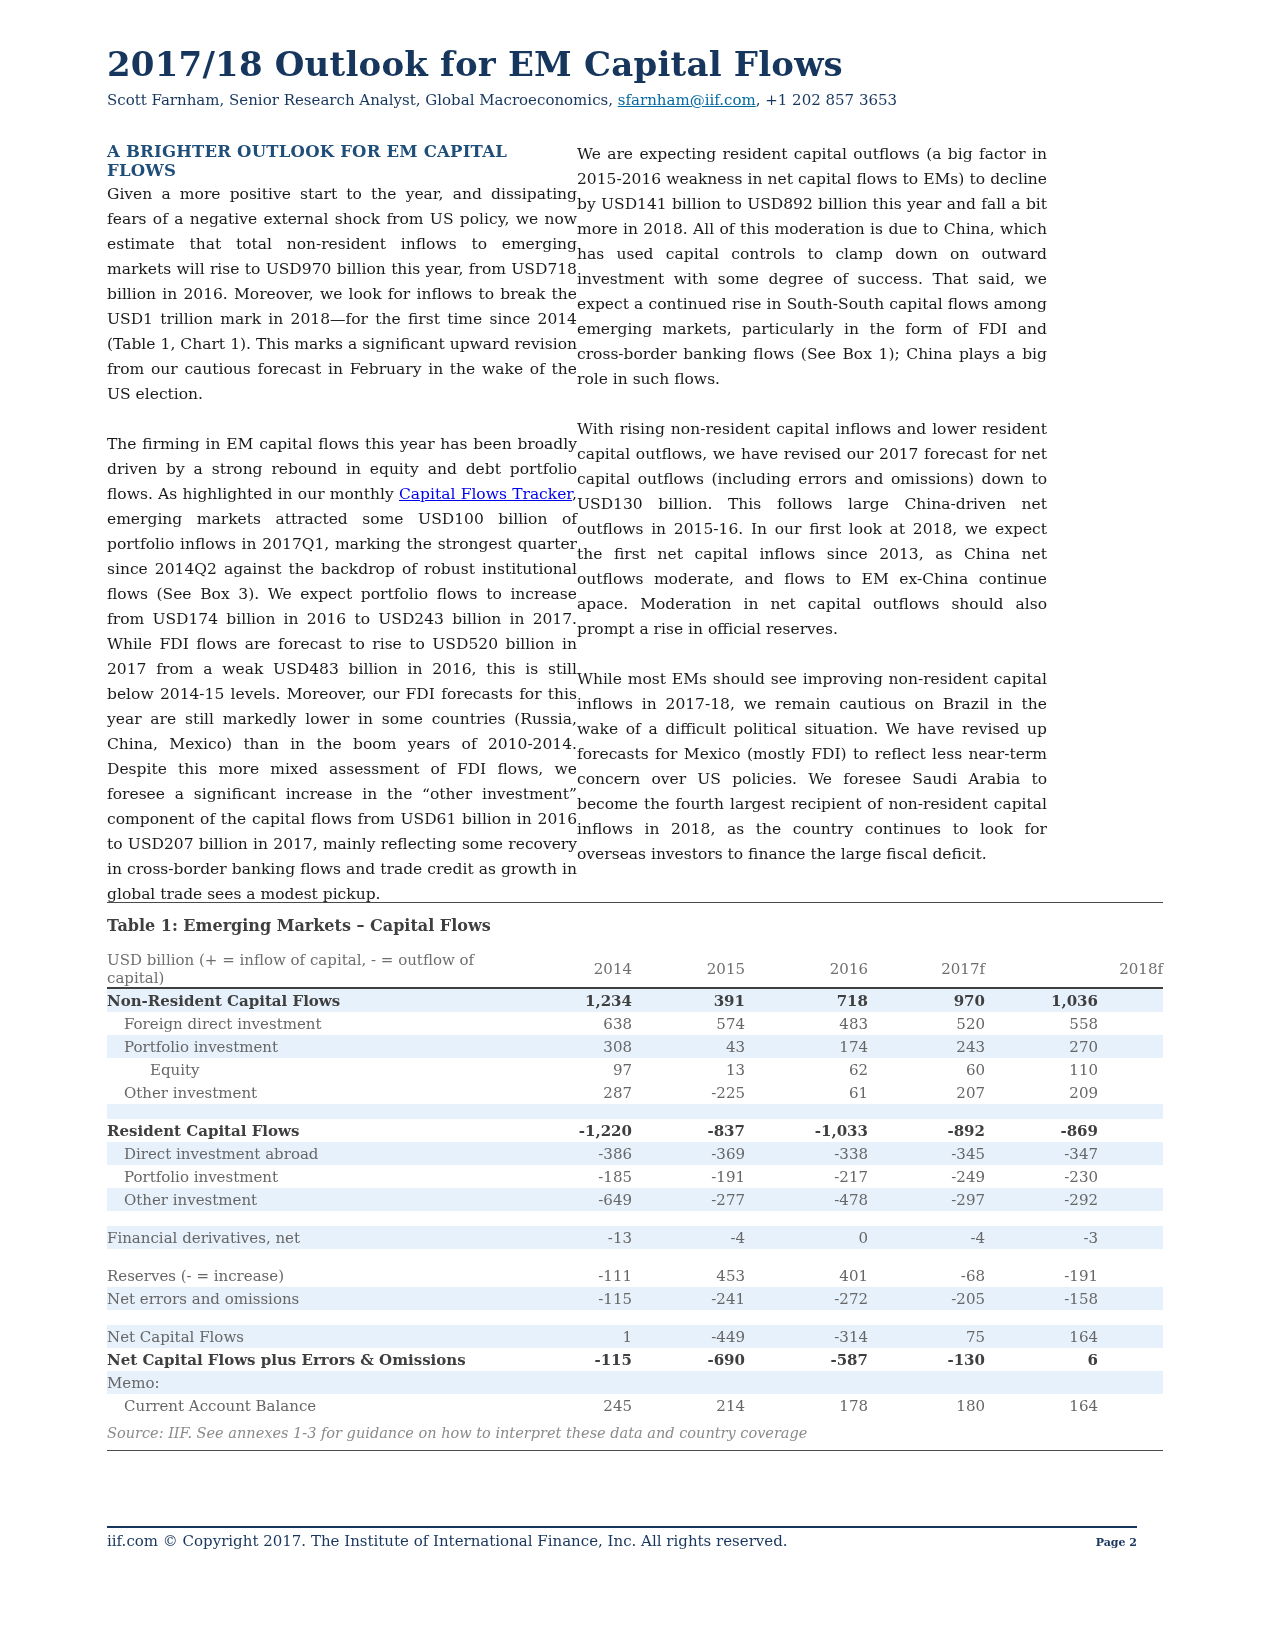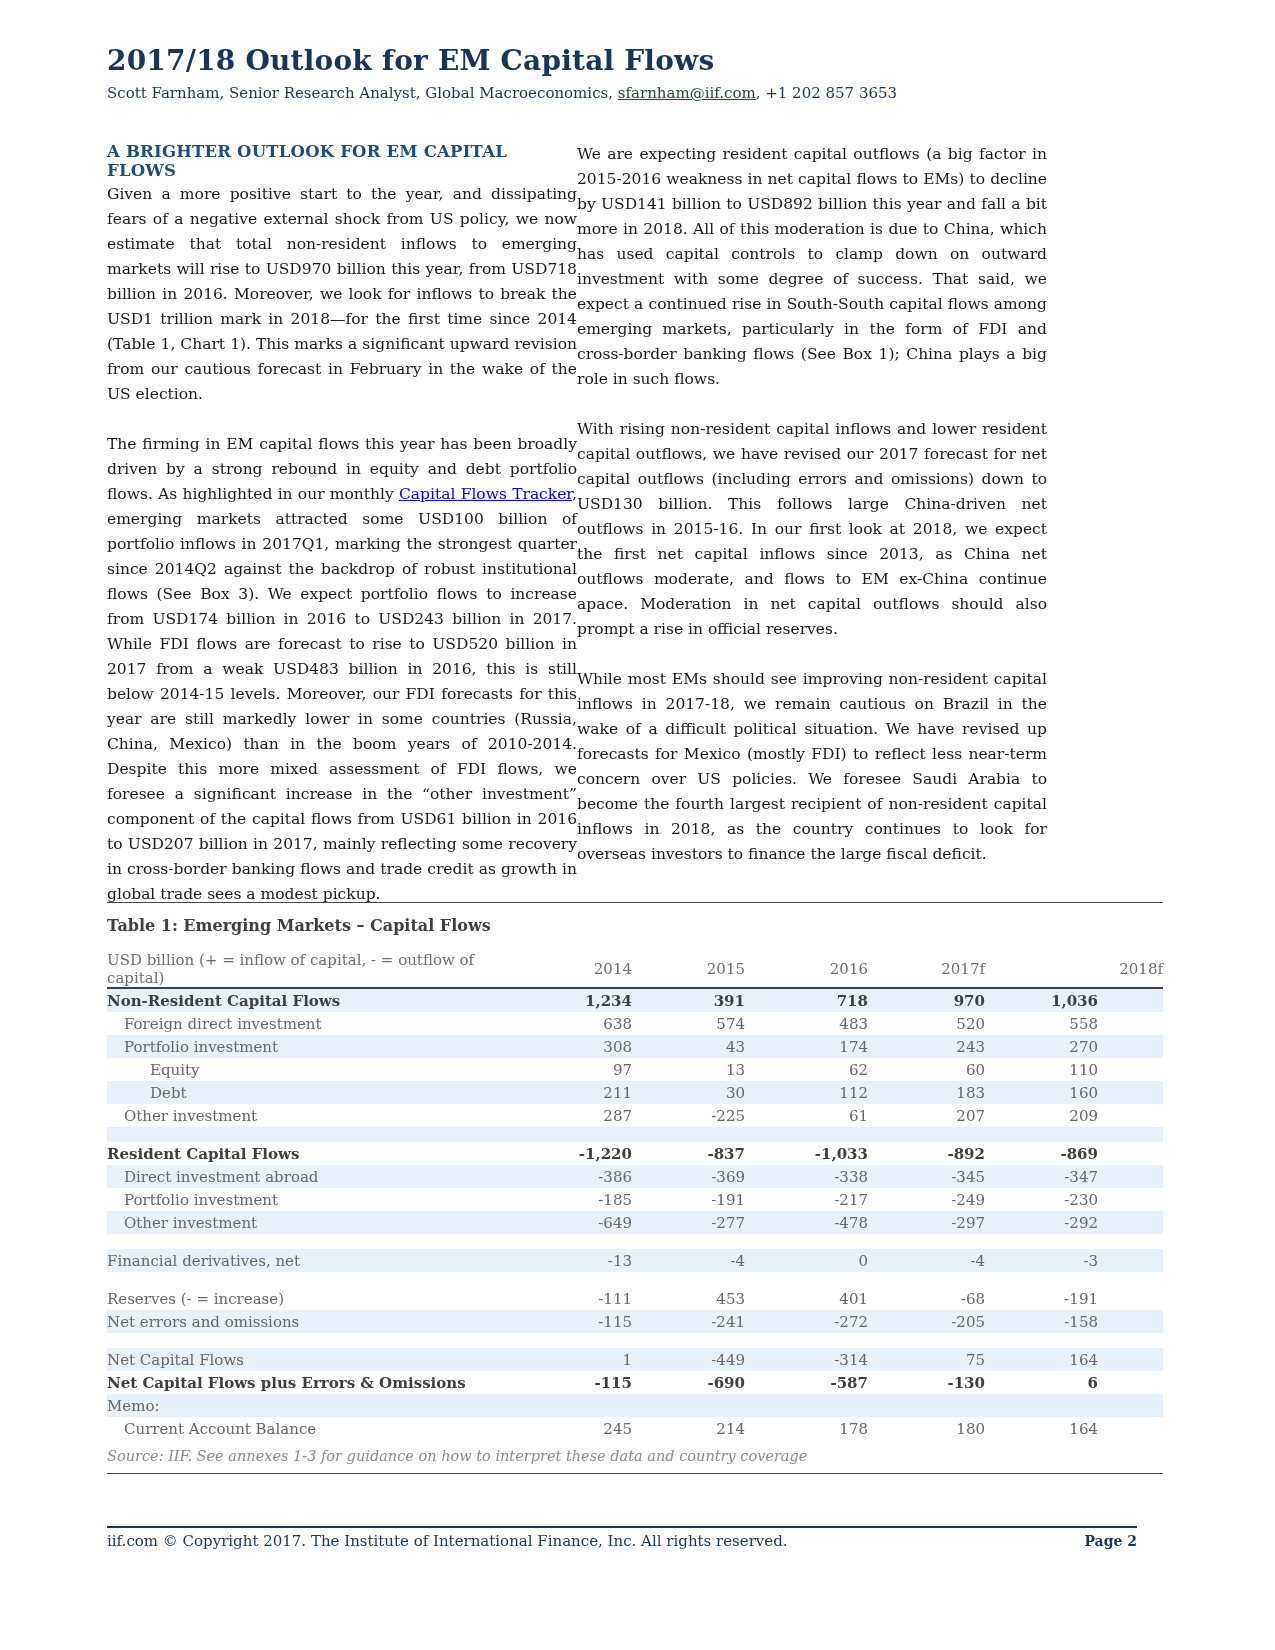--- a/index.html
+++ b/index.html
@@ -2,23 +2,23 @@
 <html><head>
 <meta charset="utf-8">
 <style>
   html,body { margin:0; padding:0; background:#ffffff; }
   .page {
     position:relative; width:1275px; height:1650px; background:#ffffff;
     font-family:"DejaVu Serif","Liberation Serif",serif; overflow:hidden;
   }
   
   .doc-header { position:absolute; top:44px; left:107px; width:1030px; }
-  .doc-title { font-size:28px; font-weight:bold; color:#17365D; letter-spacing:.2px; margin:0 0 7px 0; }
+  .doc-title { font-size:34px; font-weight:bold; color:#17365D; letter-spacing:.2px; margin:0 0 7px 0; }
   .doc-byline { font-size:15px; color:#17365D; }
-  .doc-byline a { color:#14532d; text-decoration:underline; cursor:pointer; }
+  .doc-byline a { color:#0369a1; text-decoration:underline; cursor:pointer; }
 
   
   .article { position:absolute; top:142px; left:107px; width:1000px; display:flex; }
   .col { width:470px; }
   .section-heading { font-size:16.5px; font-weight:bold; color:#1F4E79; margin:0 0 2px 0; letter-spacing:.2px; }
   .col p { font-size:15.5px; line-height:25px; color:#1a1a1a; text-align:justify; margin:0 0 25px 0; }
   .col p:last-child { margin-bottom:0; }
   .tracker-link { color:#0000EE; text-decoration:underline; cursor:pointer; }
 
   
@@ -41,21 +41,21 @@
   .table-source { font-size:14.5px; font-style:italic; color:#8a8a8a; margin-top:8px; }
   .bottom-rule { border-top:1px solid #4a4a4a; height:0; margin-top:9px; }
 
   
   .doc-footer {
     position:absolute; top:1526px; left:107px; width:1030px;
     border-top:2px solid #17365D; padding-top:4px;
     display:flex; justify-content:space-between; align-items:baseline;
   }
   .footer-copy { font-size:15px; color:#17365D; }
-  .footer-page { font-size:14px; font-weight:bold; color:#17365D; }
+  .footer-page { font-size:11px; font-weight:bold; color:#17365D; }
 </style>
 </head>
 <body>
 
 <div class="page">
 
   <div class="doc-header">
     <h1 class="doc-title">2017/18 Outlook for EM Capital Flows</h1>
     <div class="doc-byline">
       <span>Scott Farnham, Senior Research Analyst, Global Macroeconomics, </span><a href="#">sfarnham@iif.com</a><span>, +1 202 857 3653</span>
@@ -123,28 +123,20 @@
             <td class="num last">270</td>
           </tr>
           <tr>
             <td class="lbl indent2">Equity</td>
             <td class="num">97</td>
             <td class="num">13</td>
             <td class="num">62</td>
             <td class="num">60</td>
             <td class="num last">110</td>
           </tr>
-          <tr class="shaded">
-            <td class="lbl indent2">Debt</td>
-            <td class="num">211</td>
-            <td class="num">30</td>
-            <td class="num">112</td>
-            <td class="num">183</td>
-            <td class="num last">160</td>
-          </tr>
           <tr>
             <td class="lbl indent1">Other investment</td>
             <td class="num">287</td>
             <td class="num">-225</td>
             <td class="num">61</td>
             <td class="num">207</td>
             <td class="num last">209</td>
           </tr>
           <tr class="shaded spacer">
             <td colspan="6"></td>

